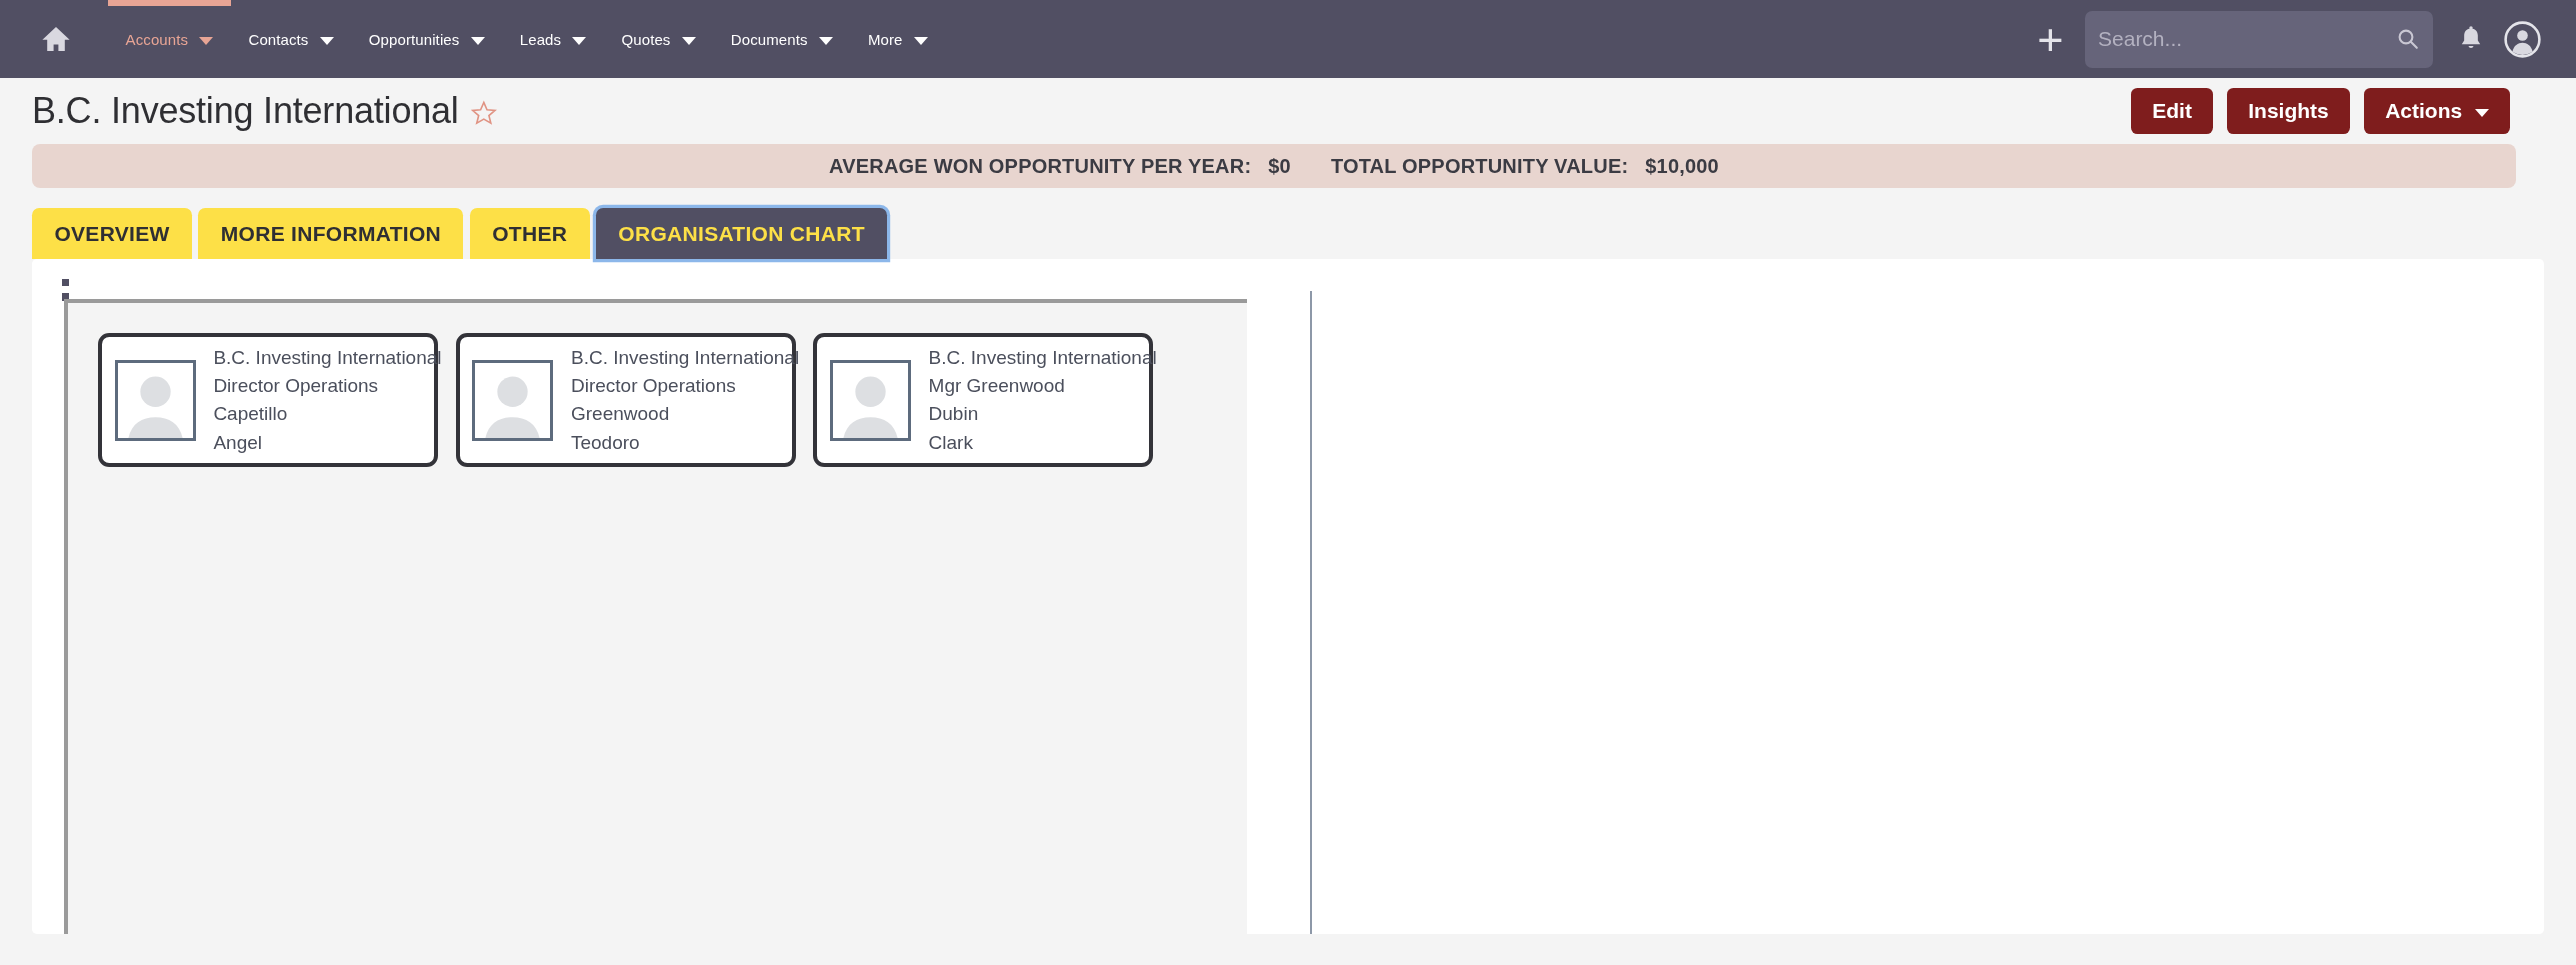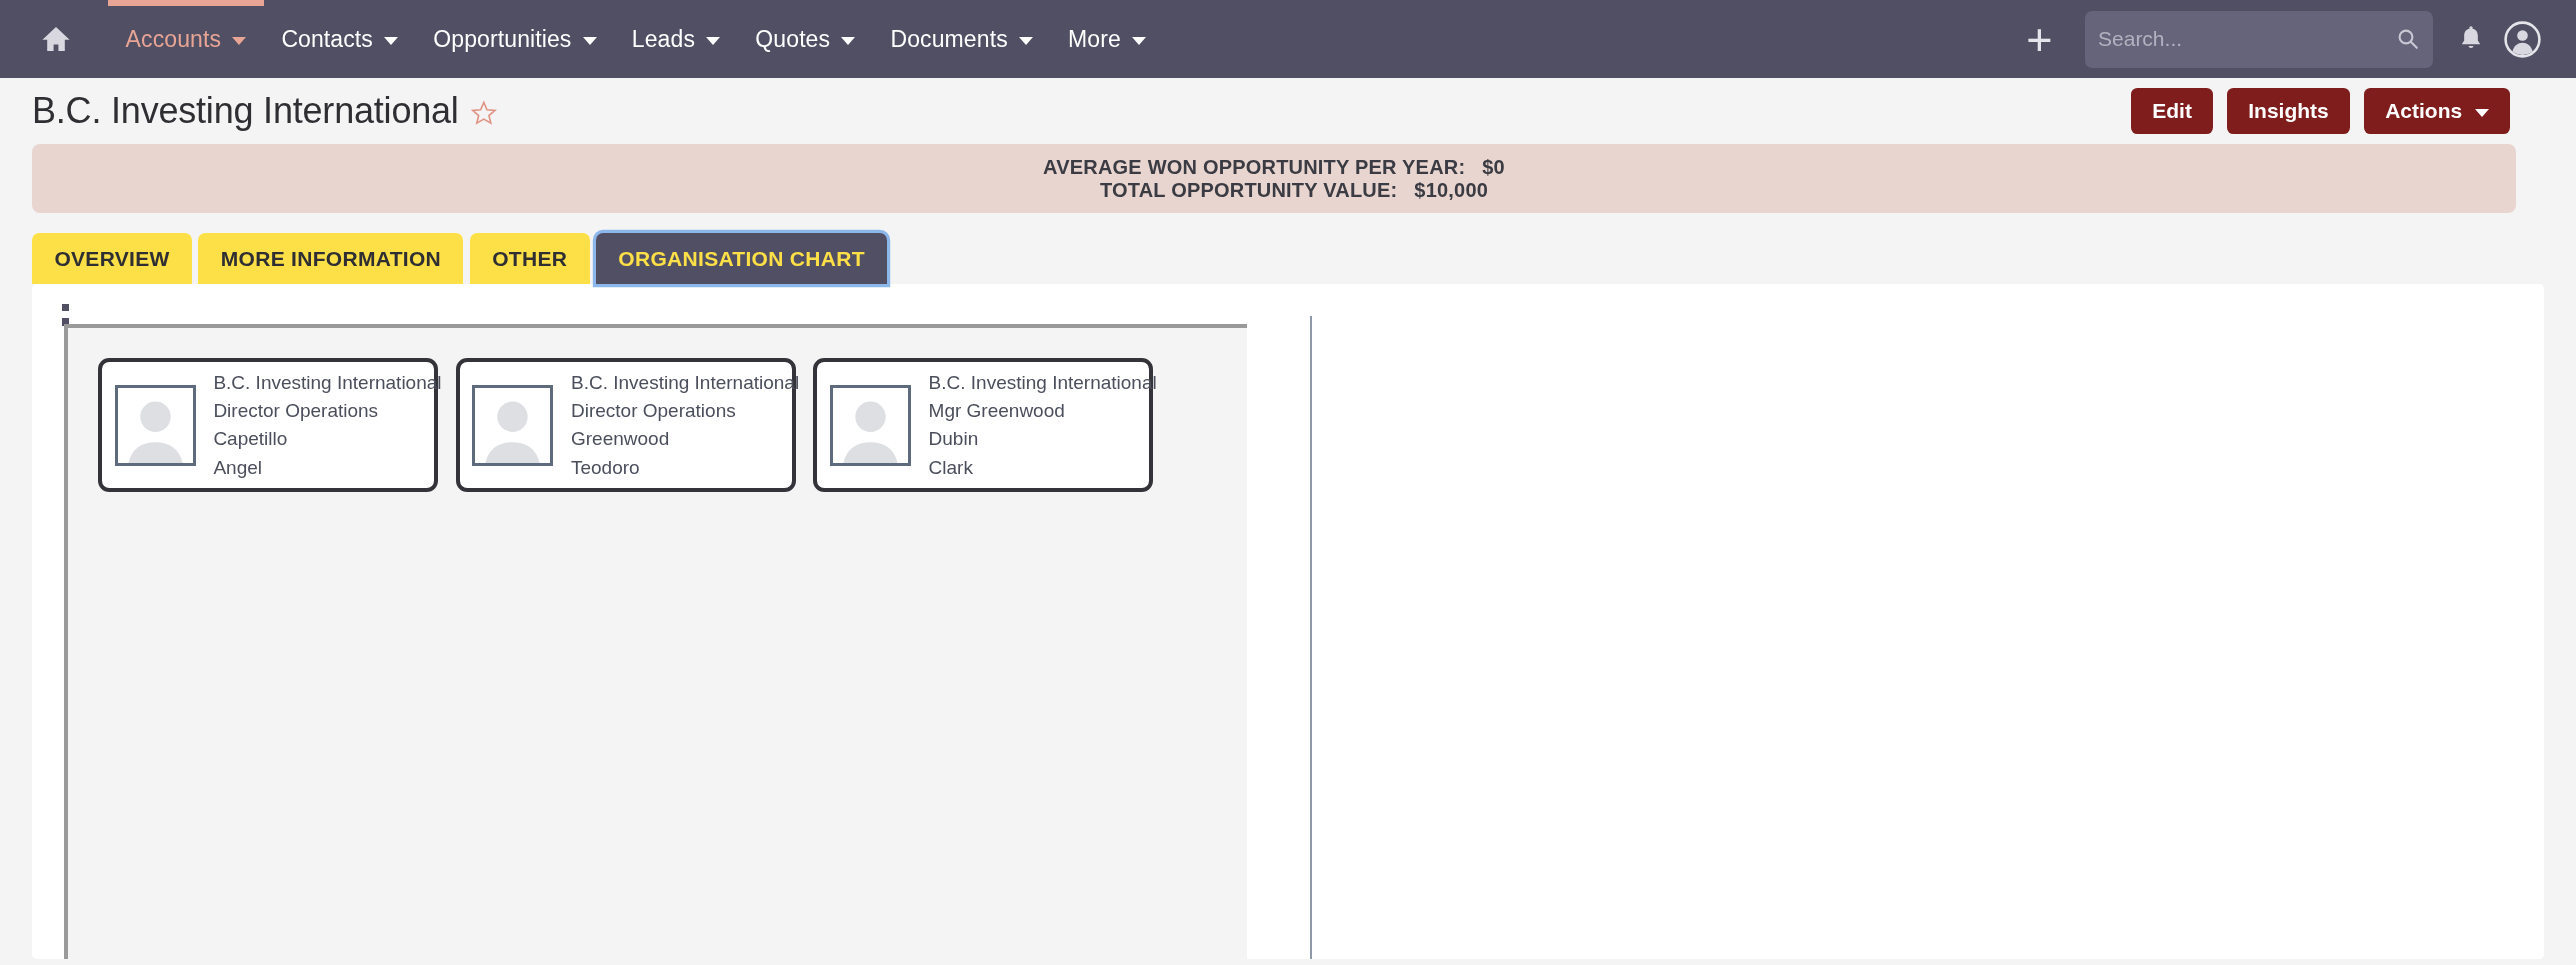--- a/index.html
+++ b/index.html
@@ -27,21 +27,21 @@
     cursor: pointer;
   }
   .nav-home svg { display: block; }
   .nav-items { display: flex; align-items: center; height: 100%; }
   .nav-item {
     position: relative;
     display: flex; align-items: center;
     height: 100%;
     padding: 0 17.6px;
     color: #ffffff;
-    font-size: 23px;
+    font-size: 15px;
     letter-spacing: 0.1px;
     cursor: pointer;
     white-space: nowrap;
   }
   .nav-item.active { color: #e8a595; }
   .nav-item.active::before {
     content: "";
     position: absolute;
     top: 0; left: 0; right: 0;
     height: 6.4px;
@@ -73,21 +73,21 @@
     cursor: pointer;
     user-select: none;
   }
   .nav-search {
     position: relative;
     width: 348px; height: 57px;
     background: #66647a;
     border-radius: 7.2px;
     display: flex; align-items: center;
     padding: 0 12.8px;
-    margin-left: 15px;
+    margin-left: 4px;
   }
   .nav-search input {
     flex: 1;
     background: transparent;
     border: none; outline: none;
     color: #d9d8e0;
     font-size: 21px;
     font-family: "Liberation Sans", sans-serif;
   }
   .nav-search input::placeholder { color: #b3b1c0; }
@@ -138,27 +138,26 @@
     align-items: center;
     white-space: nowrap;
   }
   .btn .caret { border-top-color: #ffffff; margin-left: 12.8px; }
 
   
   .banner-wrap { padding: 0 32px; background: #f4f4f4; }
   .banner {
     background: #e8d5cf;
     border-radius: 8px;
-    height: 69px;
+    height: 44px;
     display: flex;
     align-items: center;
     justify-content: center;
     gap: 0;
     margin-right: 28px;
-    flex-direction: column;
   }
   .banner-stat {
     font-size: 20px;
     font-weight: bold;
     color: #3b3b43;
     letter-spacing: 0.2px;
     white-space: nowrap;
   }
   .banner-stat .stat-val { margin-left: 11.2px; }
   .banner-stat + .banner-stat { margin-left: 40px; }

